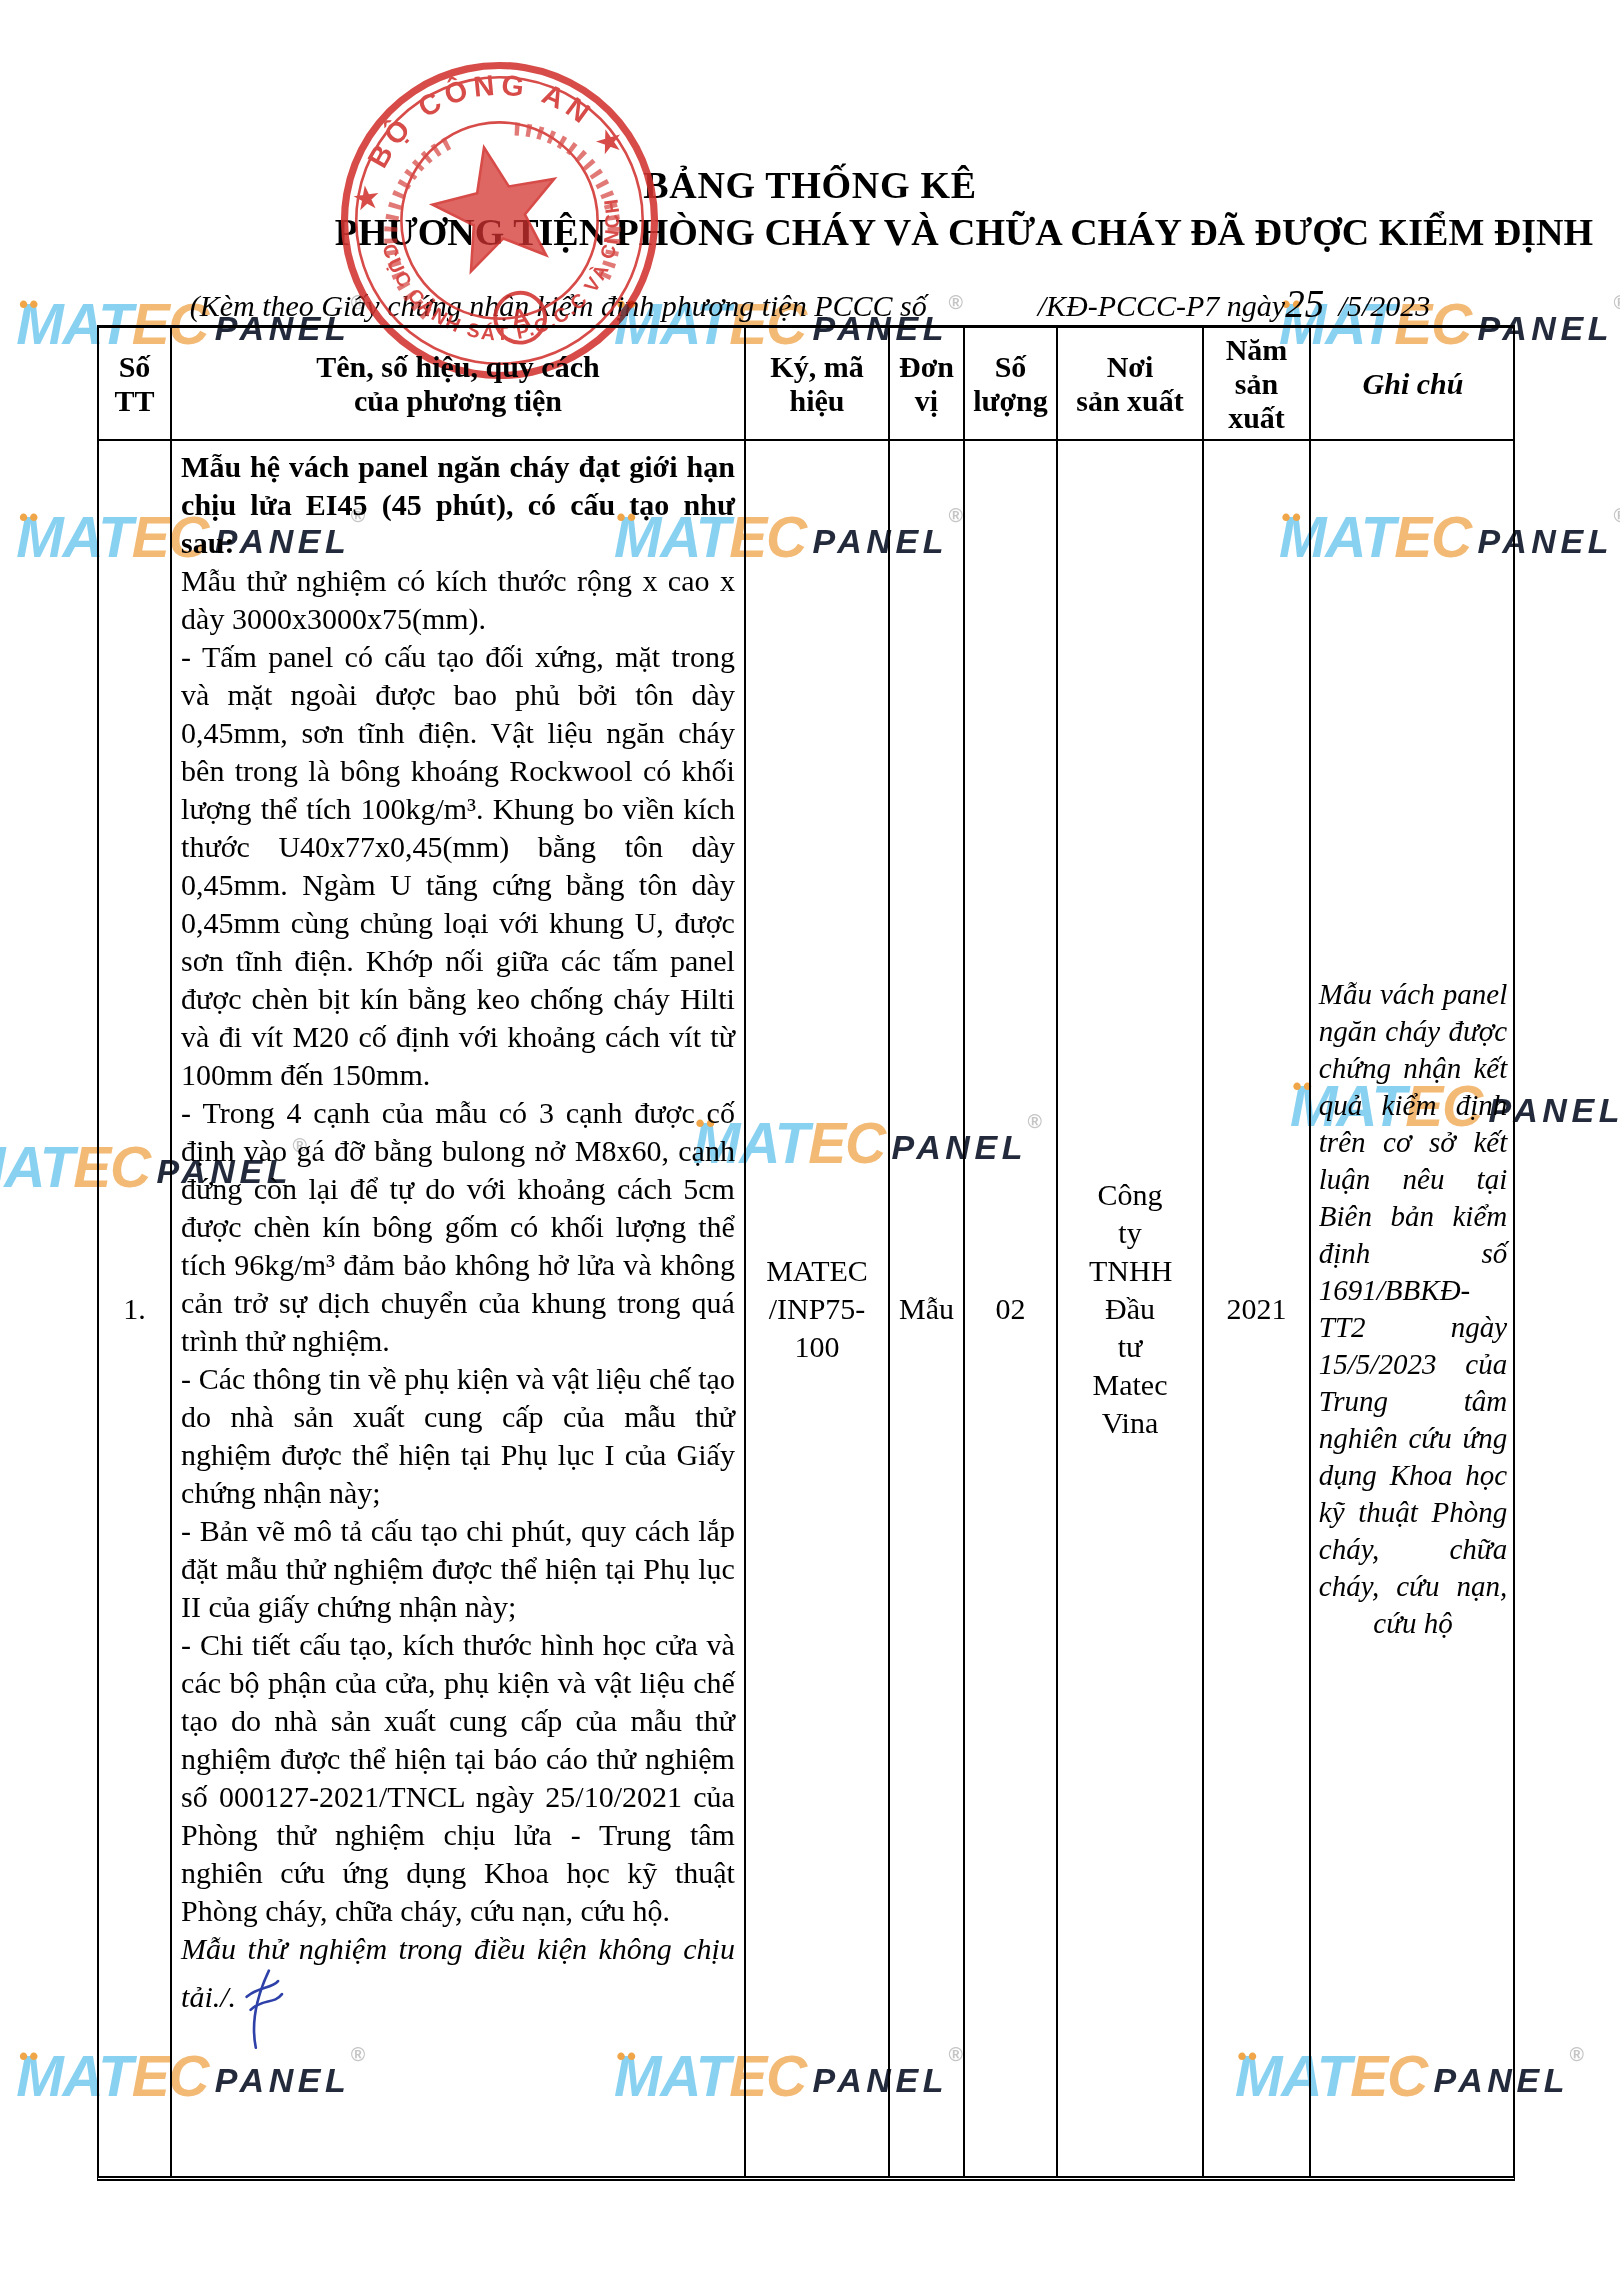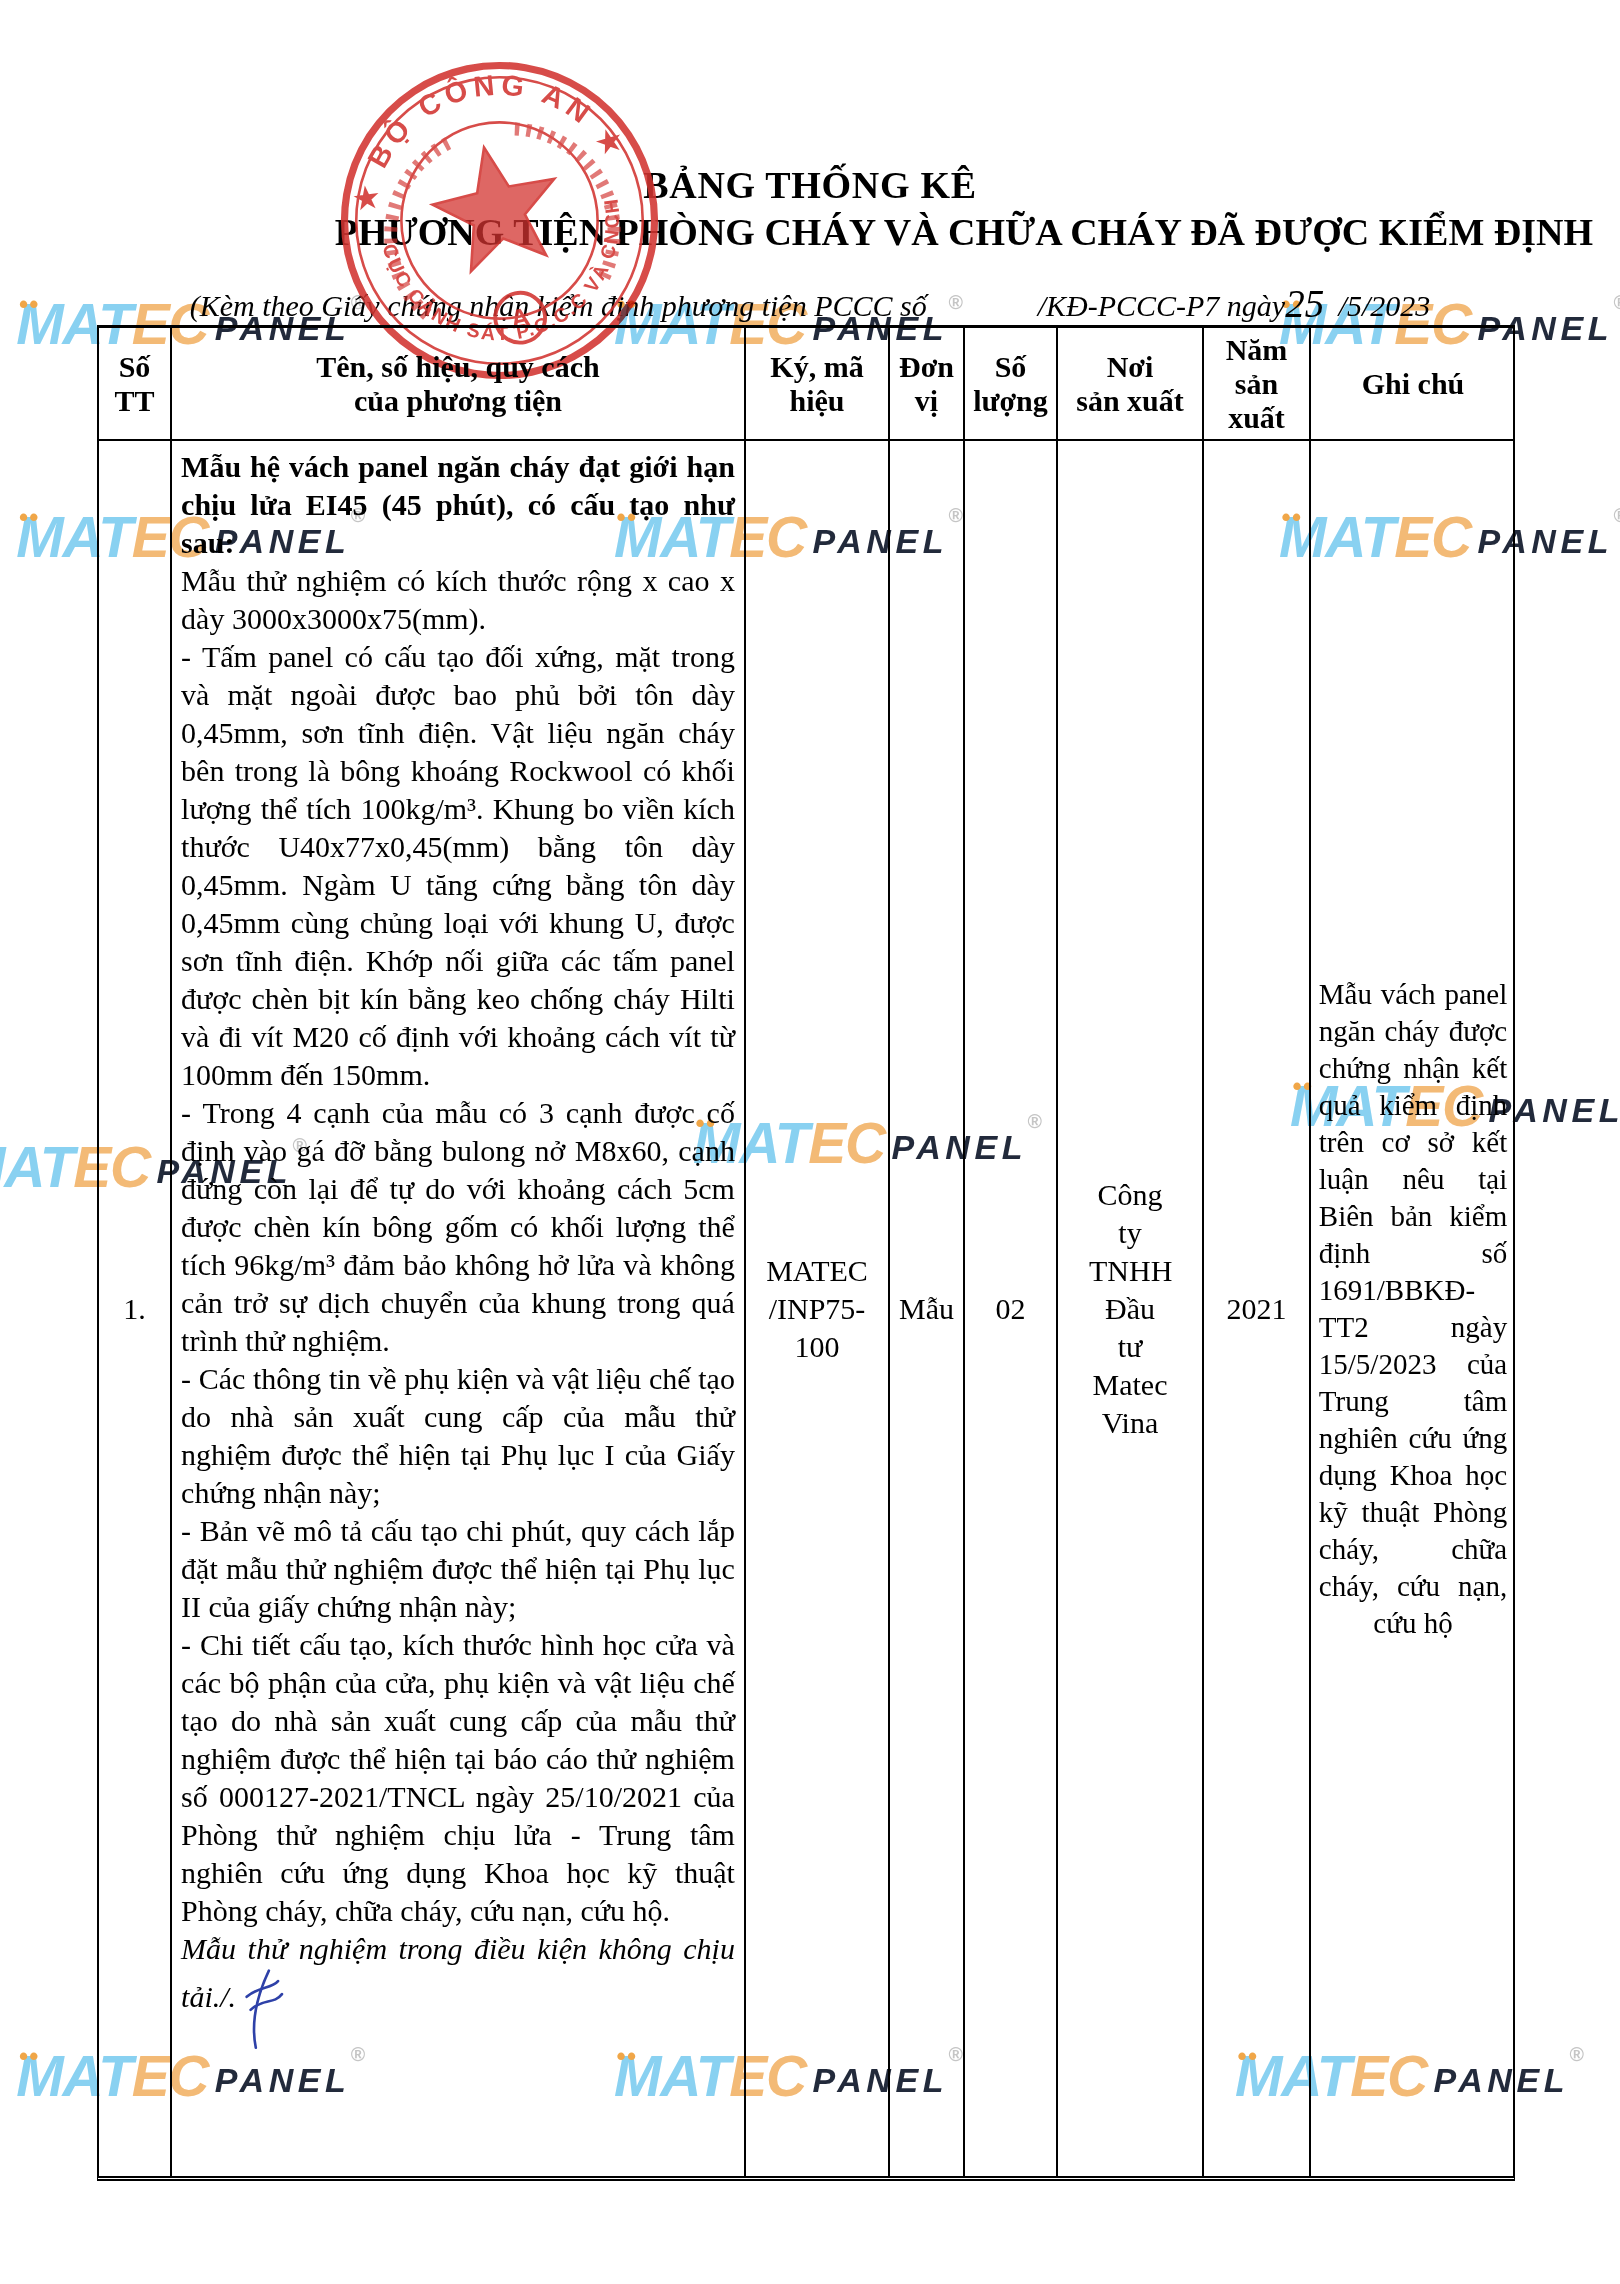--- a/index.html
+++ b/index.html
@@ -33,21 +33,21 @@
   .wm-panel{font-size:34px;line-height:34px;letter-spacing:4.6px;color:#0f172a;margin-left:6.5px;}
   .wm-reg{font-size:19.6px;color:#c0c0c0;align-self:flex-start;transform:translateY(-7.8px);}
   
   .tbl{position:absolute;left:97px;top:325px;width:1418px;height:1856px;box-sizing:border-box;
        border-left:2px solid #000;border-right:2px solid #000;
        border-top:3.9px solid #000;border-bottom:5.9px double #000;
        display:grid;z-index:2;background:transparent;
        grid-template-columns:73px 574px 144px 75px 93px 146px 107px 204px;
        grid-template-rows:113px 1fr;}
   .cell{box-sizing:border-box;border-right:2px solid #000;min-width:0;}
-  .cell.last{border-right:none;}
+  .cell.last{border-right:none;font-style:italic;}
   .hcell{border-bottom:2.6px solid #000;display:flex;align-items:center;justify-content:center;
          text-align:center;font-weight:bold;font-size:30px;line-height:34px;white-space:pre-line;}
   .bcell{display:flex;align-items:center;justify-content:center;text-align:center;
          font-size:30px;line-height:38px;}
   .bcell .inner{width:100%;}
   .pre{white-space:pre-line;}
   .desc{display:block;padding:6.5px 9.1px 0 9.1px;font-size:30px;line-height:38px;
         text-align:justify;}
   .desc p{margin:0;text-align:justify;}
   .desc .intro{font-weight:bold;}

